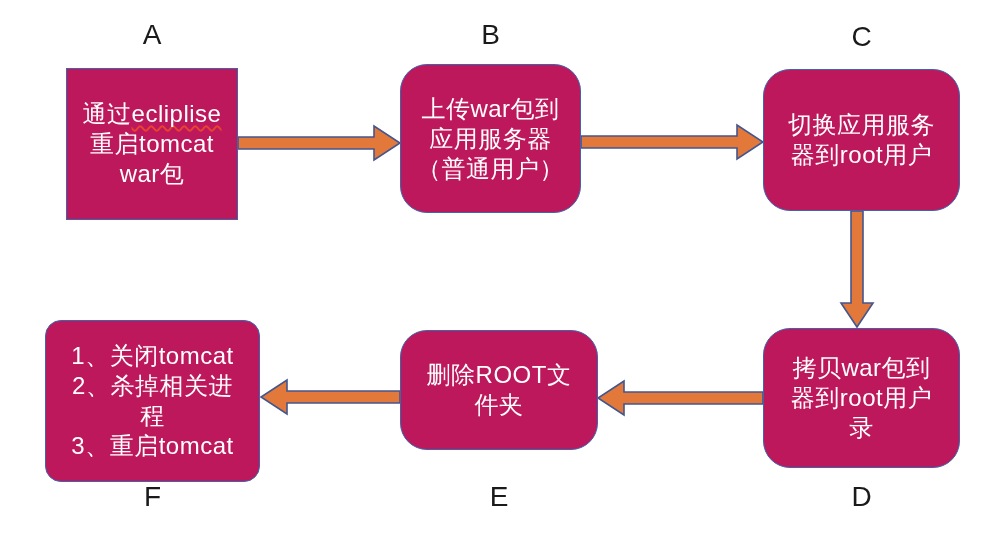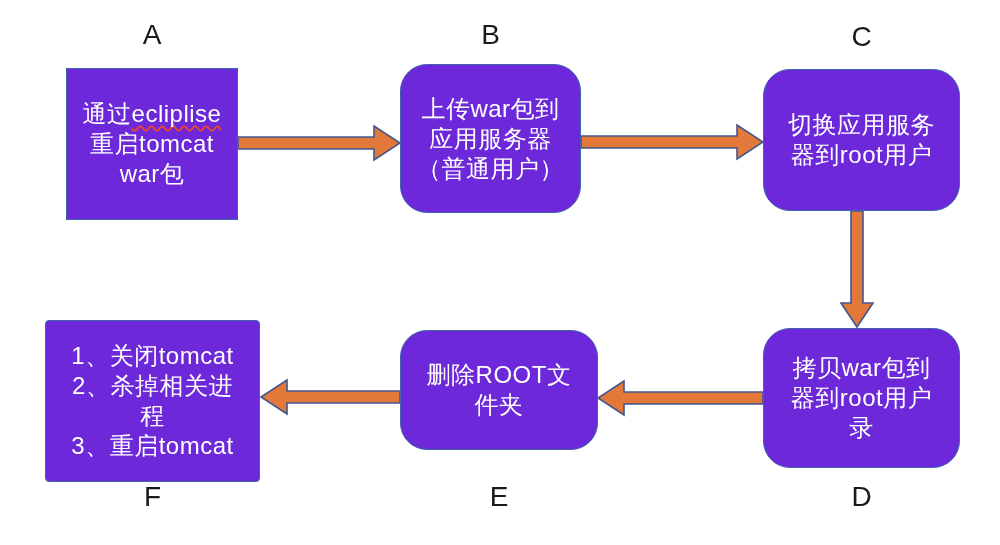--- a/index.html
+++ b/index.html
@@ -23,35 +23,35 @@
     height: 545px;
   }
   .arrow-layer polygon {
     fill: #E2793B;
     stroke: #44568E;
     stroke-width: 1.6;
     stroke-linejoin: miter;
   }
   .node {
     position: absolute;
-    background: #6d28d9;
+    background: #be185d;
     border: 1px solid #3D65AE;
     box-sizing: border-box;
     color: #ffffff;
     display: flex;
     flex-direction: column;
     justify-content: center;
     align-items: center;
     text-align: center;
     font-size: 24px;
     line-height: 30px;
     letter-spacing: 0.5px;
   }
   .node.rounded { border-radius: 27px; }
-  .node.rounded-lg { border-radius: 4px; }
+  .node.rounded-lg { border-radius: 16px; }
   .node-a { left: 66px;  top: 68px;  width: 172px; height: 152px; }
   .node-b { left: 400px; top: 64px;  width: 181px; height: 149px; }
   .node-c { left: 763px; top: 69px;  width: 197px; height: 142px; }
   .node-d { left: 763px; top: 328px; width: 197px; height: 140px; }
   .node-e { left: 400px; top: 330px; width: 198px; height: 120px; }
   .node-f { left: 45px;  top: 320px; width: 215px; height: 162px; }
   .node-label {
     position: absolute;
     color: #1a1a1a;
     font-size: 28px;

